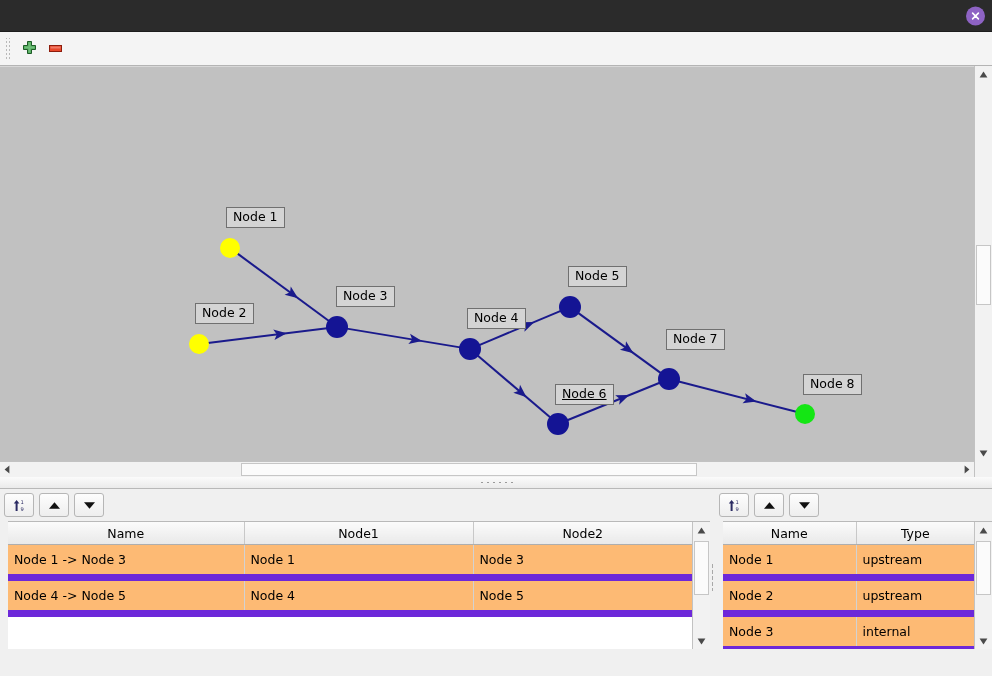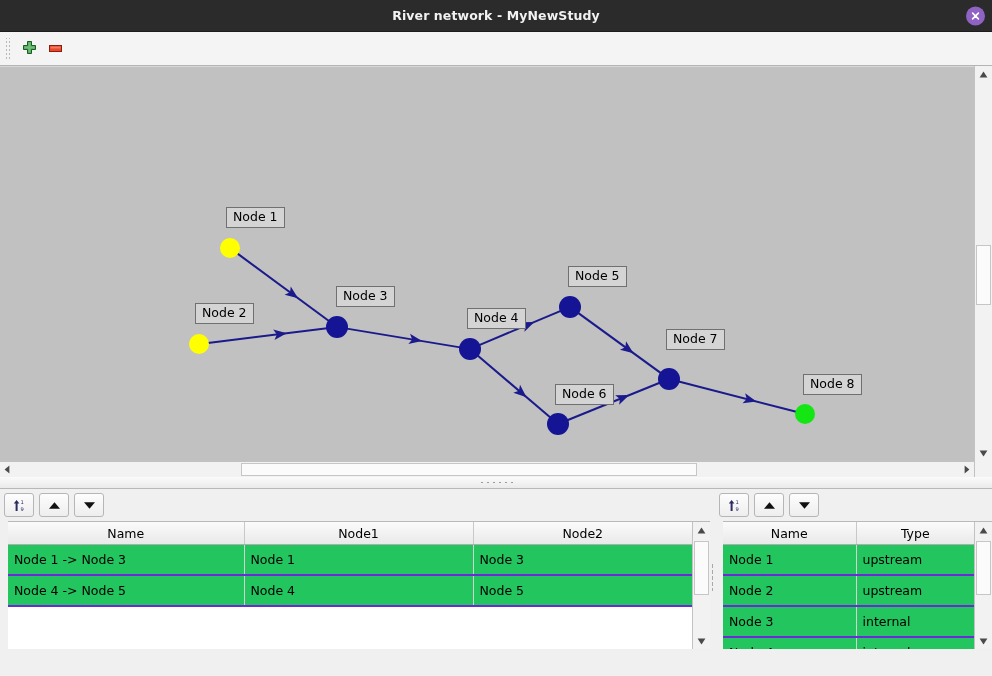--- a/index.html
+++ b/index.html
@@ -246,24 +246,24 @@
     border-bottom: 1px solid #aeaeae;
     font-weight: normal;
     height: 22px;
     padding: 0;
     text-align: center;
     color: #000;
   }
   table.grid th:last-child { border-right: none; }
   table.grid td {
     border-right: 1px solid #d2d2d2;
-    border-bottom: 2px solid #6d28d9;
+    border-bottom: 7px solid #6d28d9;
     height: 29px;
     padding: 0 0 0 6px;
-    background: #22c55e;
+    background: #fdba74;
     white-space: nowrap;
     overflow: hidden;
     text-overflow: ellipsis;
   }
   table.grid td:last-child { border-right: none; }
   .tbl-foot-gap { background:#f0f0f0; height:15px; flex:0 0 auto; }
 
   .vsplit {
     width: 5px;
     flex: 0 0 auto;
@@ -279,21 +279,20 @@
     background-size: 3px 6px;
   }
   .bottom-strip { height: 12px; background: #f0f0f0; flex: 0 0 auto; }
 </style>
 </head>
 <body>
 
 <div class="window">
 
   <div class="titlebar">
-    <span class="titlebar-text">River network - MyNewStudy</span>
     <div class="close-btn">
       <svg width="11" height="11" viewBox="0 0 11 11">
         <path d="M2.6 2.6 L8.4 8.4 M8.4 2.6 L2.6 8.4" stroke="#ffffff" stroke-width="1.6" stroke-linecap="round"></path>
       </svg>
     </div>
   </div>
 
   <div class="toolbar">
     <div class="tb-grip"></div>
     <button class="tb-btn">
@@ -346,21 +345,21 @@
             <circle cx="669" cy="312" r="11" fill="#141494"></circle>
             <circle cx="805" cy="347" r="10" fill="#14e614"></circle>
           </g>
       </svg>
       <div id="labels-layer">
           <div class="node-label" style="left: 226px; top: 140px;">Node 1</div>
           <div class="node-label" style="left: 195px; top: 236px;">Node 2</div>
           <div class="node-label" style="left: 336px; top: 219px;">Node 3</div>
           <div class="node-label" style="left: 467px; top: 241px;">Node 4</div>
           <div class="node-label" style="left: 568px; top: 199px;">Node 5</div>
-          <div class="node-label" style="left: 555px; top: 317px;">Node 6</div>
+          <div class="node-label" style="left: 555px; top: 317px; text-decoration: underline;">Node 6</div>
           <div class="node-label" style="left: 666px; top: 262px;">Node 7</div>
           <div class="node-label" style="left: 803px; top: 307px;">Node 8</div>
         </div>
     </div>
 
     <div class="vscroll">
       <div class="sb-arrow">
         <svg width="9" height="7" viewBox="0 0 9 7">
             <path d="M4.5 0.6 L8.4 6.4 L0.6 6.4 z" fill="#4a4a4a"></path>
           </svg>

